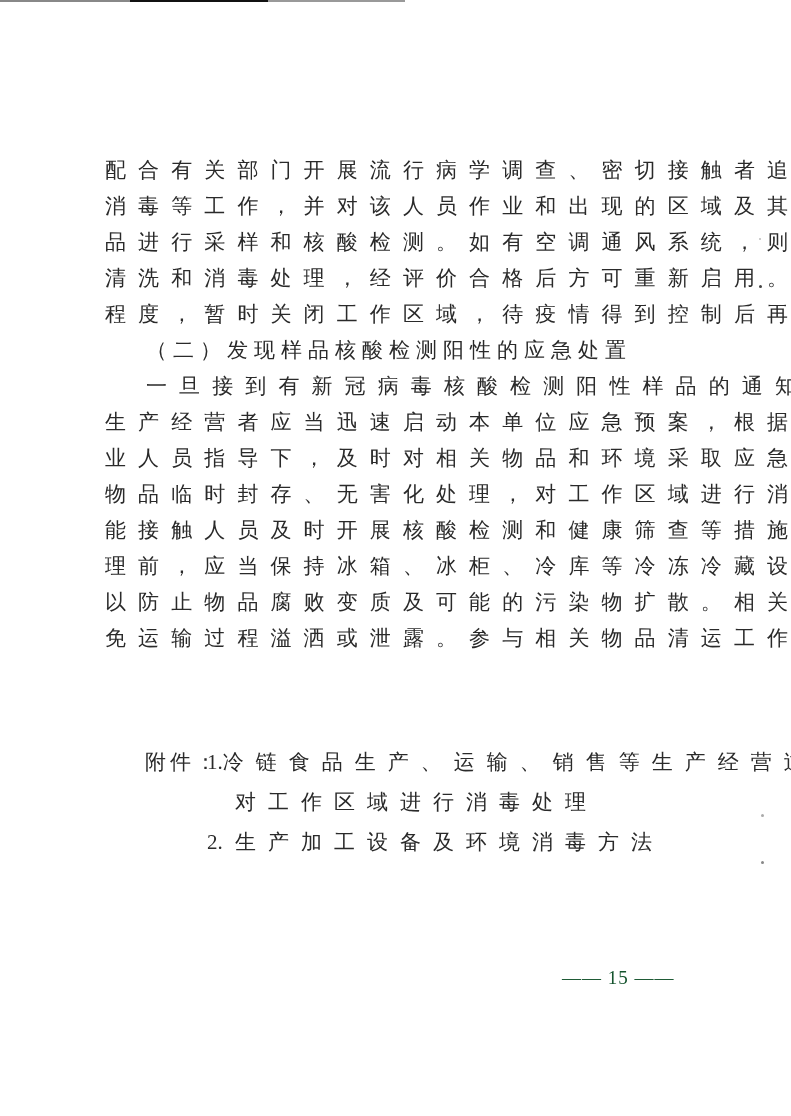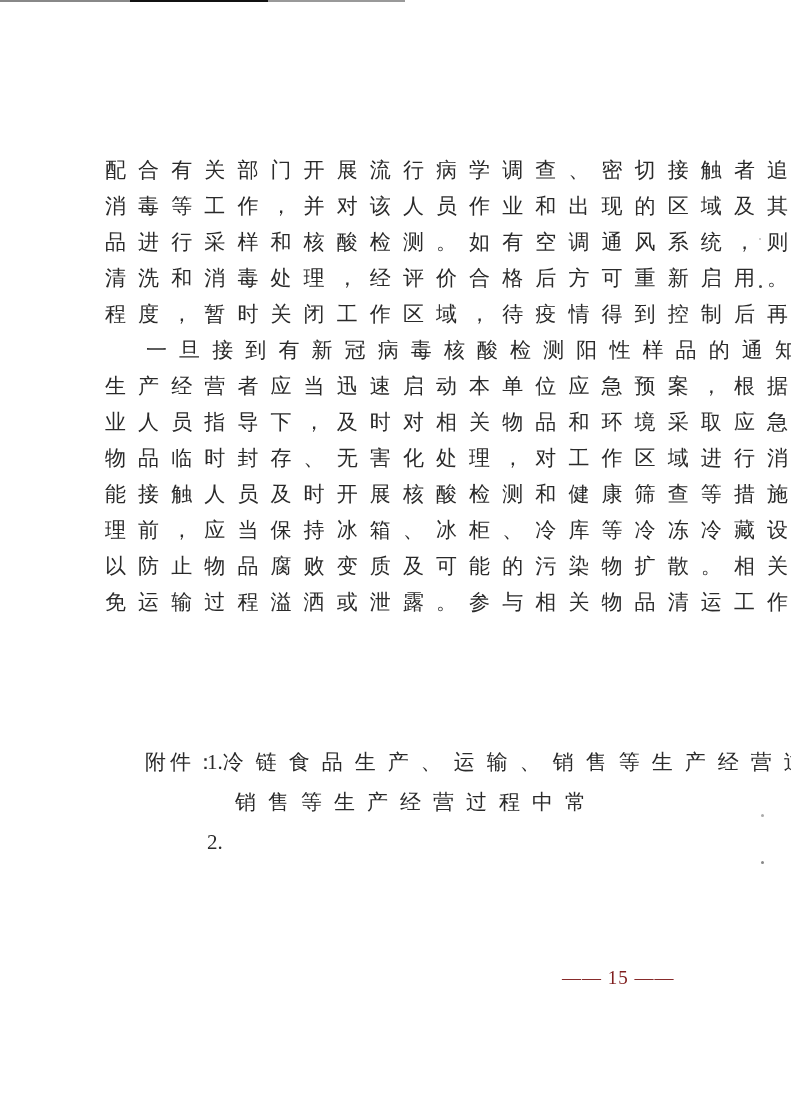--- a/index.html
+++ b/index.html
@@ -71,21 +71,21 @@
     }
     .att-row.second {
       padding-left: 62px;
     }
     .page-number {
       position: absolute;
       left: 562px;
       top: 967px;
       font-family: "Liberation Serif", serif;
       font-size: 19px;
-      color: #7f1d1d;
+      color: #14532d;
       letter-spacing: 1px;
     }
     .speck {
       position: absolute;
       width: 3px;
       height: 3px;
       border-radius: 50%;
       background: #999;
     }
   </style>
@@ -96,44 +96,46 @@
 
 <div class="page">
   <div>
     <div class="line">配合有关部门开展流行病学调查、密切接触者追踪管理、疫点</div>
     <div class="line">消毒等工作，并对该人员作业和出现的区域及其加工的冷链食</div>
     <div class="line">品进行采样和核酸检测。如有空调通风系统，则同时对其进行</div>
     <div class="line">清洗和消毒处理，经评价合格后方可重新启用。根据疫情严重</div>
     <div class="line">程度，暂时关闭工作区域，待疫情得到控制后再恢复生产。</div>
   </div>
 
+  <div class="line indent" style="letter-spacing:6px;">（二）发现样品核酸检测阳性的应急处置</div>
 
   <div>
     <div class="line indent">一旦接到有新冠病毒核酸检测阳性样品的通知，冷链食品</div>
     <div class="line">生产经营者应当迅速启动本单位应急预案，根据当地要求在专</div>
     <div class="line">业人员指导下，及时对相关物品和环境采取应急处置。对相关</div>
     <div class="line">物品临时封存、无害化处理，对工作区域进行消毒处理，对可</div>
     <div class="line">能接触人员及时开展核酸检测和健康筛查等措施。物品在未处</div>
     <div class="line">理前，应当保持冰箱、冰柜、冷库等冷冻冷藏设备正常运行，</div>
     <div class="line">以防止物品腐败变质及可能的污染物扩散。相关物品处理时避</div>
     <div class="line">免运输过程溢洒或泄露。参与相关物品清运工作的人员应当做</div>
   </div>
 </div>
 
 <div class="attachments">
   <div class="att-row">
     <span class="att-label">附件：</span>
     <span class="att-num">1.</span>
     <span class="att-text">冷链食品生产、运输、销售等生产经营过程中常</span>
   </div>
   <div class="att-row">
-    <span class="att-cont">销售等生产经营过程中常</span>
+    <span class="att-cont">对工作区域进行消毒处理</span>
   </div>
   <div class="att-row second">
     <span class="att-num">2.</span>
+    <span class="att-text">生产加工设备及环境消毒方法</span>
   </div>
 </div>
 
 <div class="page-number">—— 15 ——</div>
 
 <div class="speck" style="left:759px;top:238px;width:2px;height:2px;background:#bbb;"></div>
 <div class="speck" style="left:759px;top:285px;background:#444;"></div>
 <div class="speck" style="left:761px;top:814px;background:#aaa;"></div>
 <div class="speck" style="left:761px;top:861px;background:#888;"></div>
 

